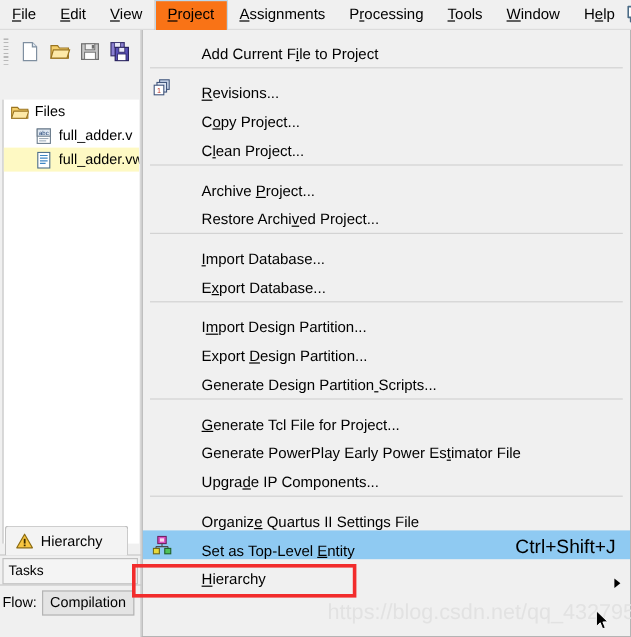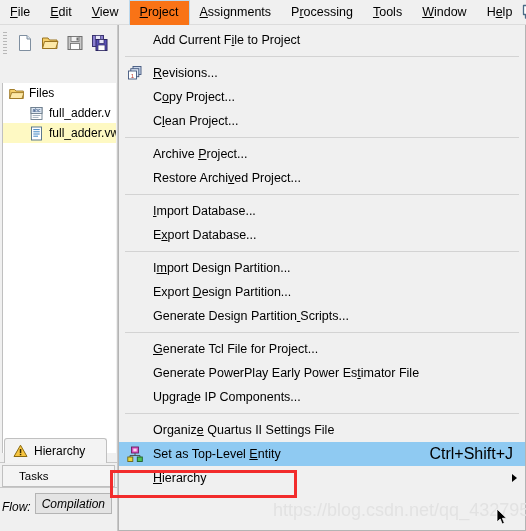--- a/index.html
+++ b/index.html
@@ -149,31 +149,30 @@
     font-size: 12px;
   }
   #tasks-box {
     position: absolute;
     left: 2px; top: 405px;
     width: 113px; height: 22px;
     background: #f4f4f4;
     border: 1px solid #c0c0c0;
     box-sizing: border-box;
     display: flex; align-items: center;
-    padding-left: 16px;
+    padding-left: 4px;
     font-size: 11.5px;
   }
   #flow-row {
     position: absolute;
     left: 2px; top: 430px;
     width: 115px; height: 24px;
     display: flex;
-    align-items: flex-end;
+    align-items: center;
     font-size: 12px;
-    font-style: italic;
   }
   #flow-combo {
     margin-left: 4px;
     background: #e4e4e4;
     border: 1px solid #b4b4b4;
     padding: 2px 6px 2px 6px;
     font-size: 12px;
     box-sizing: border-box;
     height: 21px;
     display: flex;
@@ -204,22 +203,22 @@
     border-right: 1px solid #b4b4b4;
     border-bottom: 1px solid #b4b4b4;
     box-sizing: border-box;
     padding-top: 3px;
     z-index: 20;
   }
   .mi {
     position: relative;
     height: 24px;
     display: flex;
-    align-items: center;
-    padding-left: 34px;
+    align-items: flex-end;
+    padding-left: 49px;
     font-size: 12.5px;
     color: #000;
     white-space: nowrap;
     cursor: default;
     box-sizing: border-box;
   }
   .mi.selected {
     background: #8fcaf2;
   }
   .mi .mi-icon {

